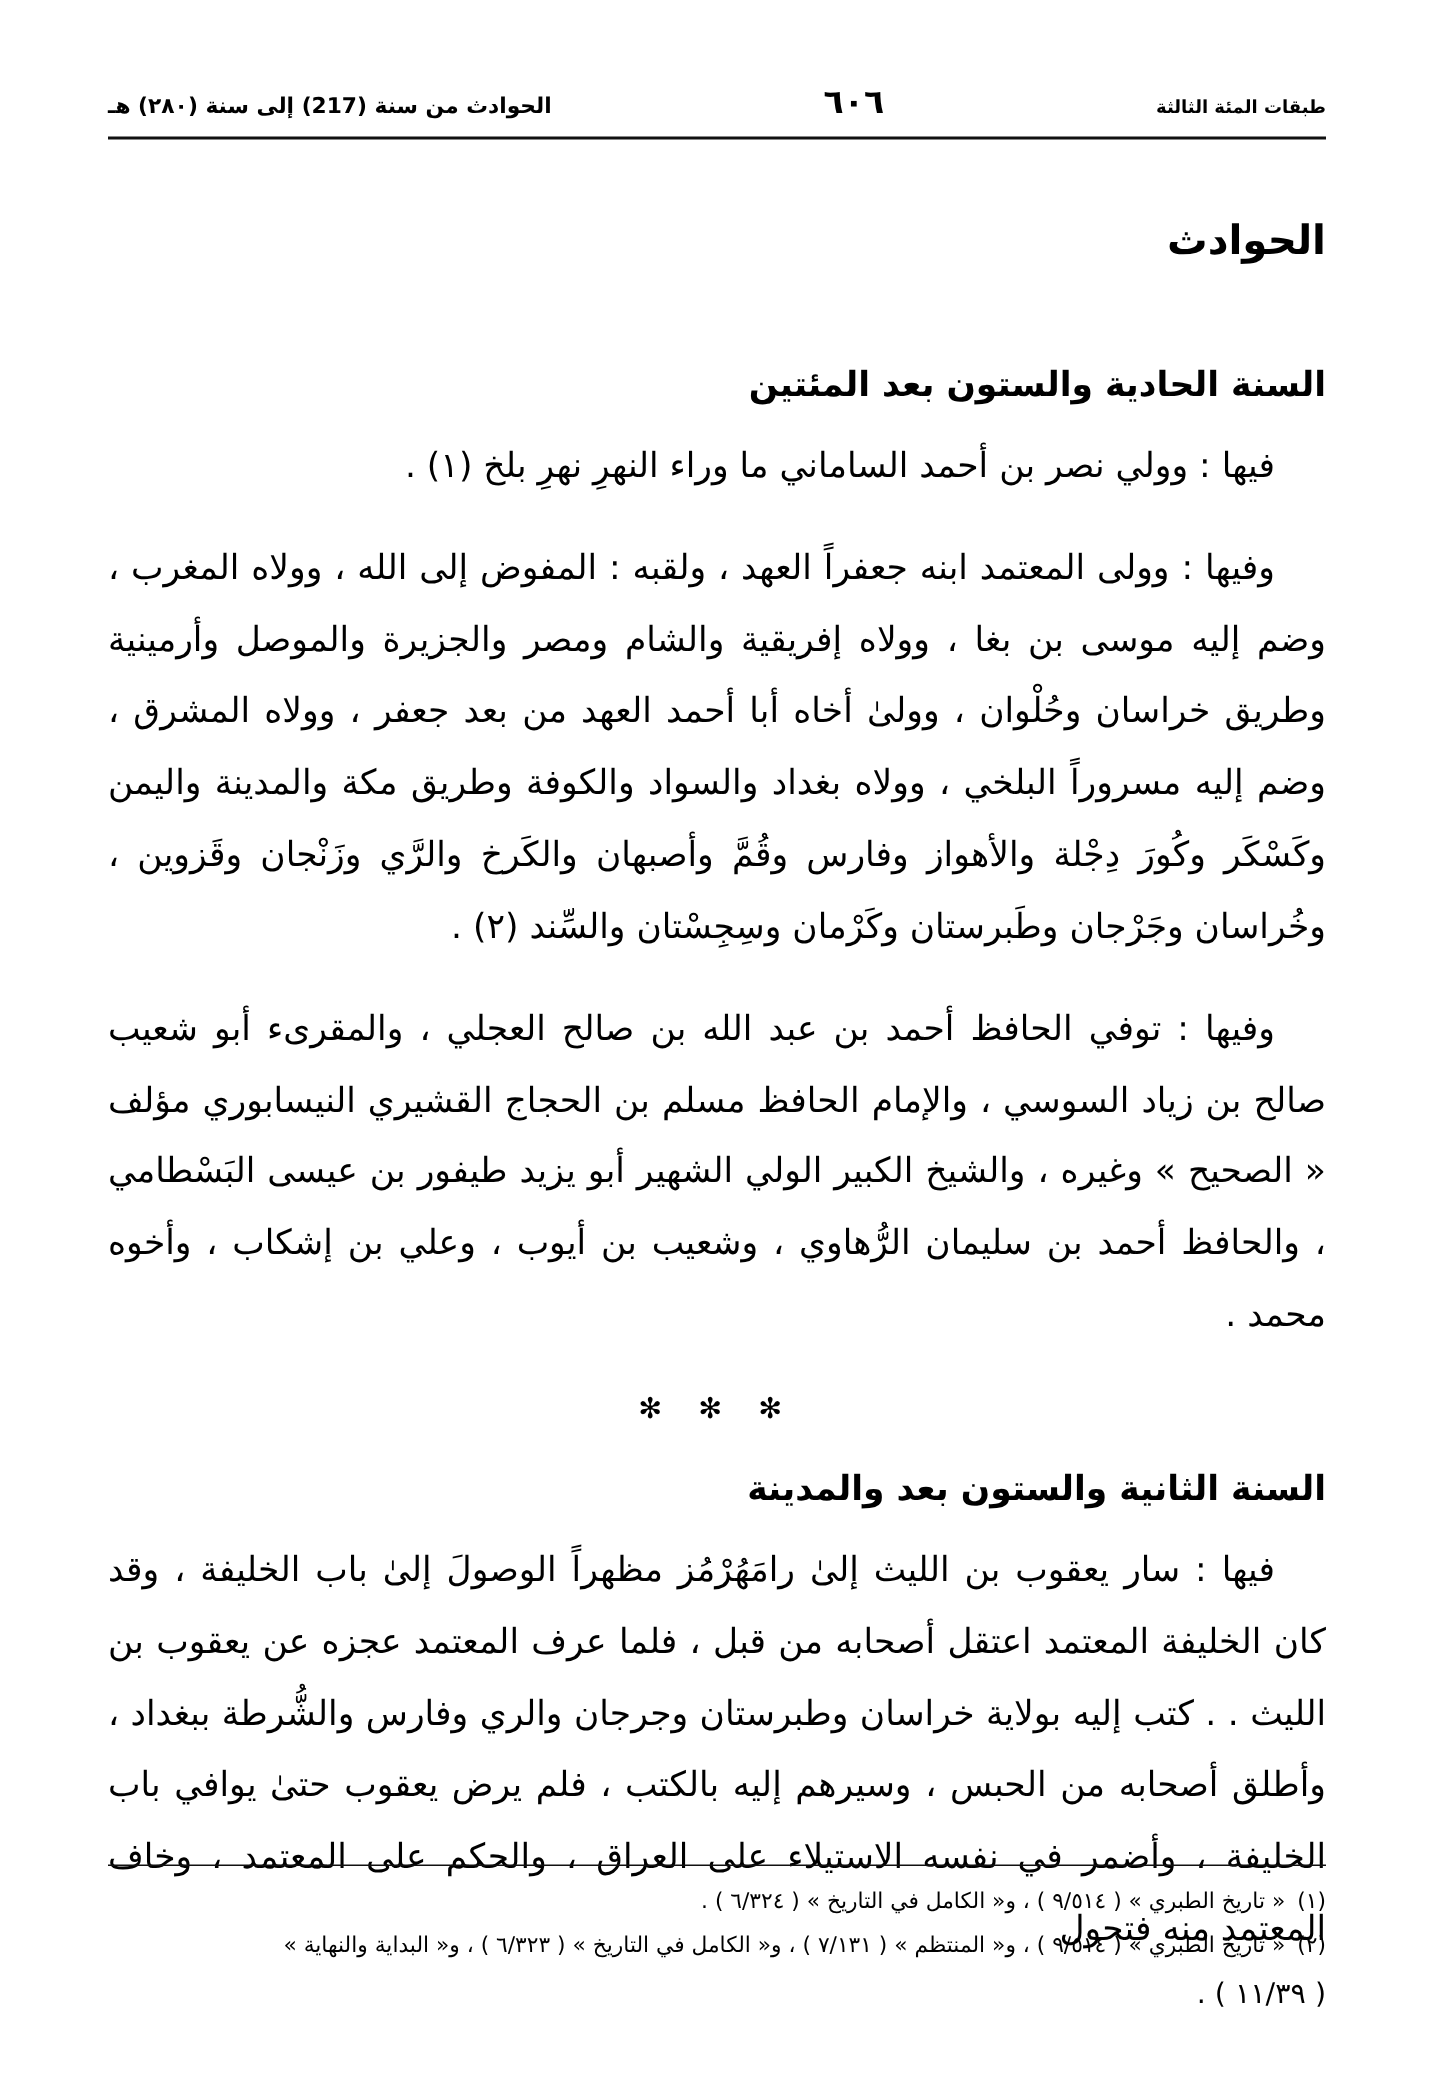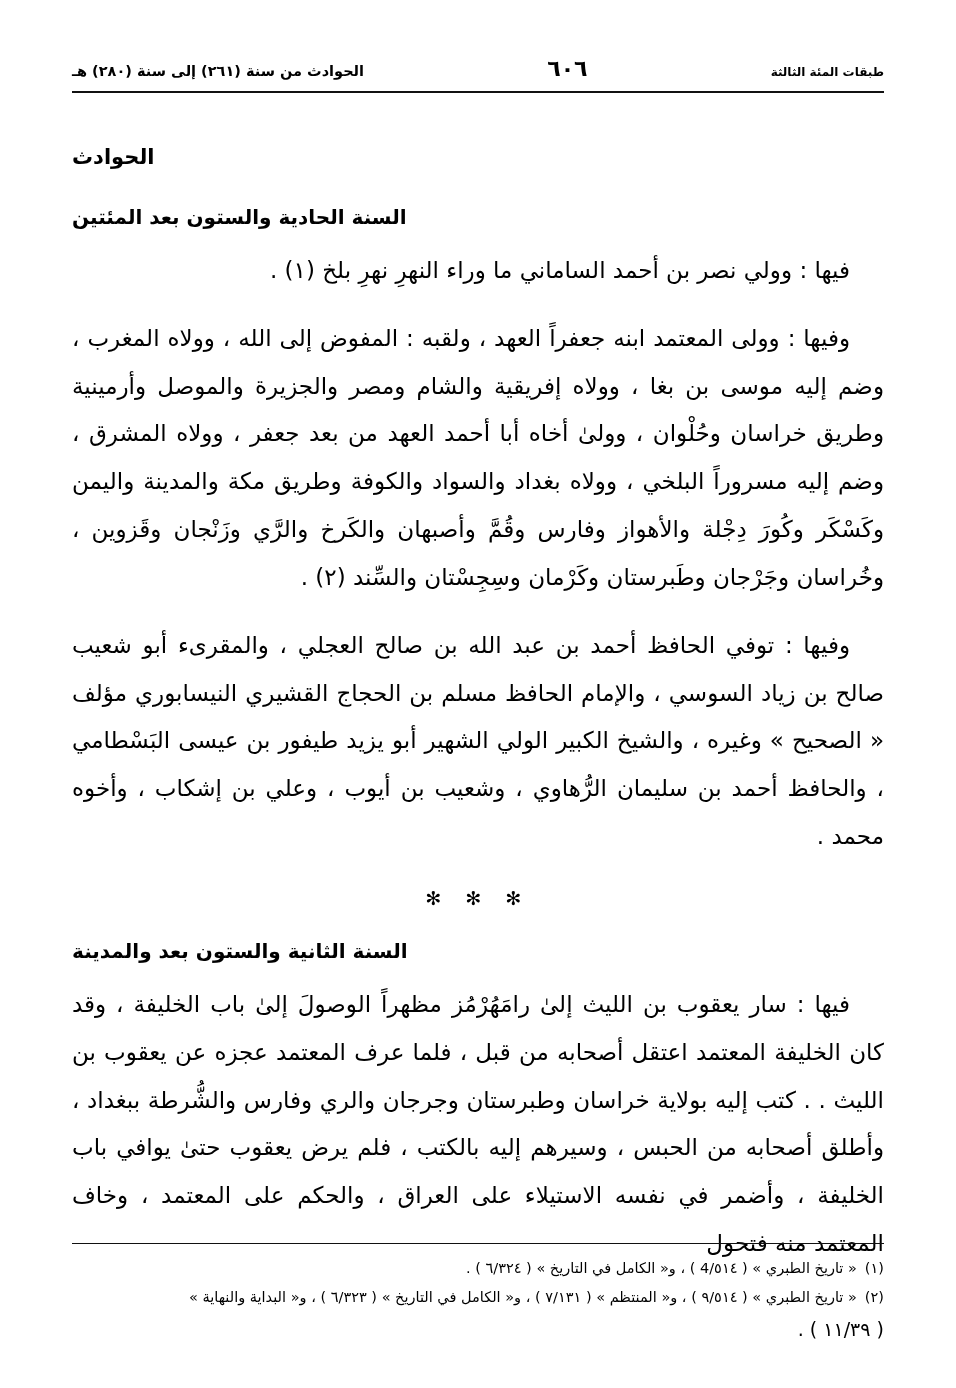--- a/index.html
+++ b/index.html
@@ -46,29 +46,29 @@
     font-size: 14.5px;
     font-weight: bold;
   }
   
   .content {
     direction: rtl;
     text-align: justify;
     padding-top: 52px;
   }
   .doc-title {
-    text-align: left;
-    font-size: 21px;
+    text-align: right;
+    font-size: 27px;
     font-weight: bold;
-    margin: 0 0 36px 0;
+    margin: 0 0 68px 0;
     letter-spacing: 0.5px;
   }
   .section-title {
-    text-align: left;
-    font-size: 20px;
+    text-align: right;
+    font-size: 23px;
     font-weight: bold;
     margin: 0 0 18px 0;
   }
   p.para {
     font-size: 23px;
     line-height: 2.08;
     margin: 0 0 6px 0;
     text-align: justify;
     text-justify: inter-word;
   }
@@ -115,21 +115,21 @@
   }
 </style>
 </head>
 <body>
 
 <div class="page">
 
   <div class="header">
     <div class="side">طبقات المئة الثالثة</div>
     <div class="page-num">٦٠٦</div>
-    <div class="side left-side">الحوادث من سنة (٢٦١) إلى سنة (٢٨٠) هـ</div>
+    <div class="side left-side">الحوادث من سنة (217) إلى سنة (٢٨٠) هـ</div>
   </div>
 
   <div class="content">
 
     <h1 class="doc-title">الحوادث</h1>
 
     <h2 class="section-title">السنة الحادية والستون بعد المئتين</h2>
 
     <p class="para indent">فيها : وولي نصر بن أحمد الساماني ما وراء النهرِ نهرِ بلخ (١) .</p>
     <div class="spacer-sm"></div>
@@ -142,21 +142,21 @@
     <h2 class="section-title">السنة الثانية والستون بعد والمدينة</h2>
 
     <p class="para indent">فيها : سار يعقوب بن الليث إلىٰ رامَهُرْمُز مظهراً الوصولَ إلىٰ باب الخليفة ، وقد كان الخليفة المعتمد اعتقل أصحابه من قبل ، فلما عرف المعتمد عجزه عن يعقوب بن الليث . . كتب إليه بولاية خراسان وطبرستان وجرجان والري وفارس والشُّرطة ببغداد ، وأطلق أصحابه من الحبس ، وسيرهم إليه بالكتب ، فلم يرض يعقوب حتىٰ يوافي باب الخليفة ، وأضمر في نفسه الاستيلاء على العراق ، والحكم على المعتمد ، وخاف المعتمد منه فتحول</p>
 
   </div>
 
   <div class="footnotes">
     <div class="fn-rule"></div>
     <div class="fn-line">
       <span class="fn-marker">(١)</span>
-      <span class="fn-text">« تاريخ الطبري » ( 4/٥١٤ ) ، و« الكامل في التاريخ » ( ٦/٣٢٤ ) .</span>
+      <span class="fn-text">« تاريخ الطبري » ( ٩/٥١٤ ) ، و« الكامل في التاريخ » ( ٦/٣٢٤ ) .</span>
     </div>
     <div class="fn-line">
       <span class="fn-marker">(٢)</span>
       <span class="fn-text">« تاريخ الطبري » ( ٩/٥١٤ ) ، و« المنتظم » ( ٧/١٣١ ) ، و« الكامل في التاريخ » ( ٦/٣٢٣ ) ، و« البداية والنهاية »</span>
     </div>
     <div class="fn-cont">( ١١/٣٩ ) .</div>
   </div>
 
 </div>
 

